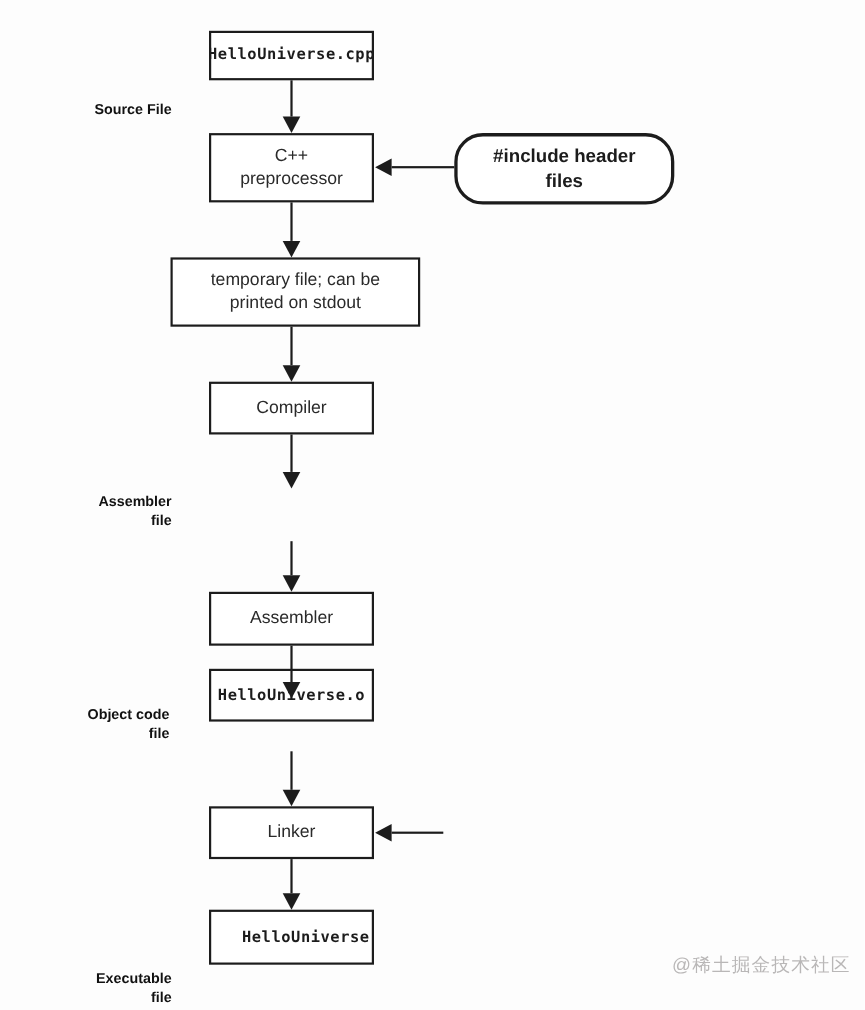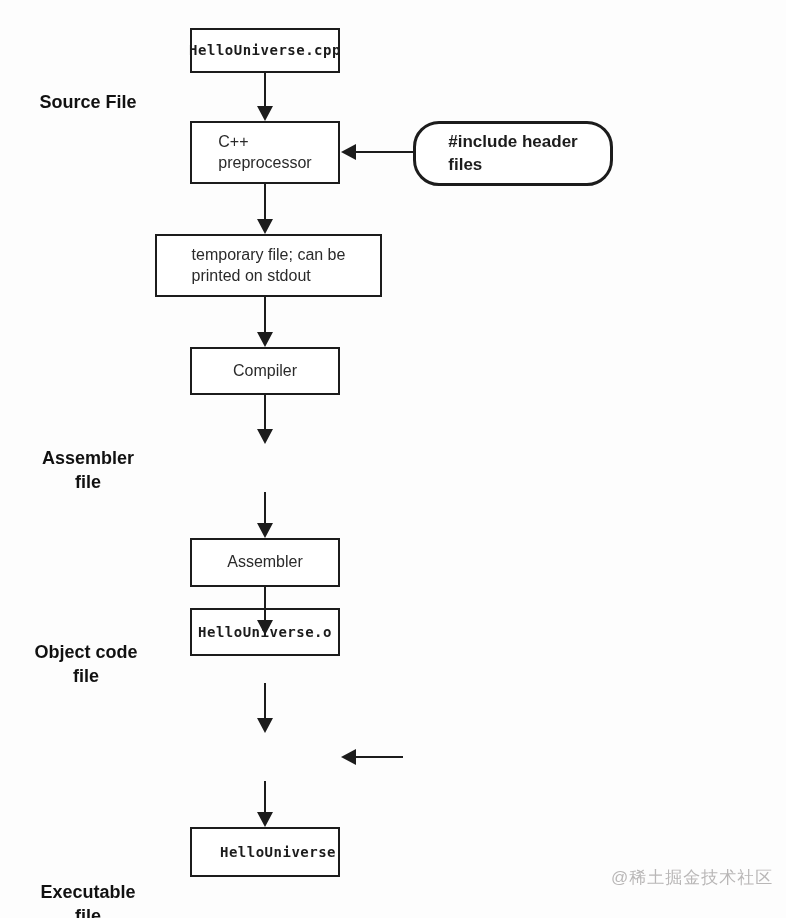--- a/index.html
+++ b/index.html
@@ -12,43 +12,43 @@
     color: #1c1c1c;
     overflow: hidden;
   }
   .box {
     position: absolute;
     background: #ffffff;
     border: 2px solid #1c1c1c;
     display: flex;
     align-items: center;
     justify-content: center;
-    text-align: left;
+    text-align: center;
     white-space: pre-line;
     box-sizing: border-box;
     line-height: 1.3;
   }
   .box.mono {
     font-family: "DejaVu Sans Mono", "Liberation Mono", monospace;
     font-weight: bold;
     font-size: 14px;
     letter-spacing: 0.5px;
   }
   .box.plain { font-size: 16px; color: #2a2a2a; }
   .box.boldbox {
     border-width: 3px;
     font-weight: bold;
     font-size: 17px;
     line-height: 1.35;
   }
   .stage-label {
     position: absolute;
     font-weight: bold;
-    font-size: 18px;
-    text-align: center;
+    font-size: 13px;
+    text-align: right;
     white-space: pre-line;
     line-height: 1.32;
     color: #111111;
   }
   .varrow {
     position: absolute;
     width: 18px;
     display: flex;
     flex-direction: column;
     align-items: center;
@@ -94,20 +94,21 @@
 file</div>
 
   <div class="box mono" style="left:190px; top:28px; width:150px; height:45px;">HelloUniverse.cpp</div>
   <div class="box plain" style="left:190px; top:121px; width:150px; height:63px;">C++
 preprocessor</div>
   <div class="box plain" style="left:155px; top:234px; width:227px; height:63px;">temporary file; can be
 printed on stdout</div>
   <div class="box plain" style="left:190px; top:347px; width:150px; height:48px;">Compiler</div>
   <div class="box plain" style="left:190px; top:538px; width:150px; height:49px;">Assembler</div>
   <div class="box mono" style="left:190px; top:608px; width:150px; height:48px;">HelloUniverse.o</div>
+  <div class="box plain" style="left:190px; top:733px; width:150px; height:48px;">Linker</div>
   <div class="box mono" style="left:190px; top:827px; width:150px; height:50px;padding-left:26px;">HelloUniverse</div>
 
   <div class="box boldbox" style="left:413px; top:121px; width:200px; height:65px;border-radius:26px;">#include header
 files</div>
 
   <div class="varrow" style="left:256px; top:73px; height:48px;">
     <div class="shaft"></div>
       <div class="head"></div>
   </div>
   <div class="varrow" style="left:256px; top:184px; height:50px;">

